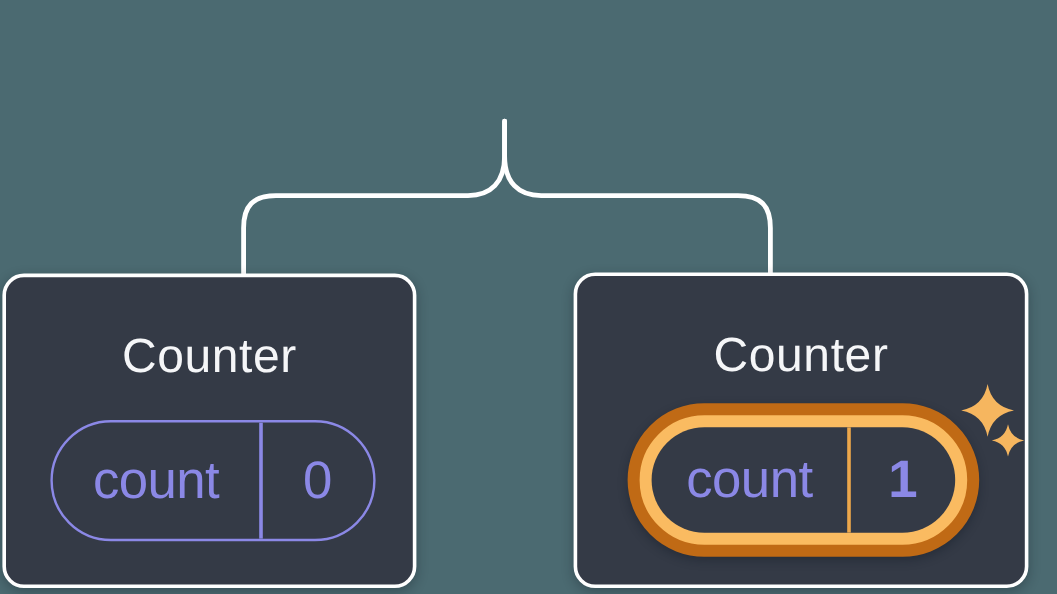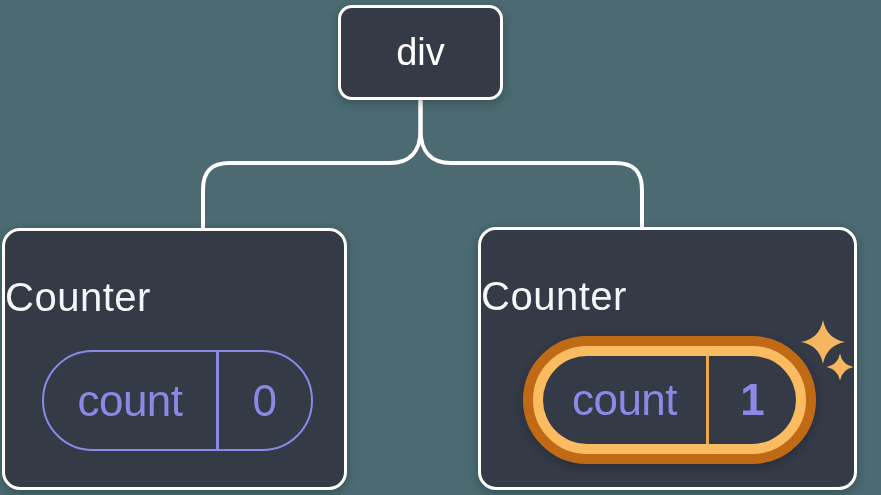--- a/index.html
+++ b/index.html
@@ -42,21 +42,21 @@
     border-radius: 18px;
     z-index: 2;
     box-shadow: 0 3px 10px rgba(15, 22, 33, 0.30);
   }
   .card.left  { left: 2px;   top: 228px; width: 345px; height: 262px; }
   .card.right { left: 478px; top: 227px; width: 379px; height: 263px; }
 
   .card-title {
     position: absolute;
     left: 0; right: 0; top: 44px;
-    text-align: left;
+    text-align: center;
     color: var(--title-text, #F5F6F8);
     font-size: 40px;
     font-weight: 500;
     letter-spacing: 0.5px;
   }
 
   
   .pill {
     position: absolute;
     left: 37px; top: 119px;
@@ -122,23 +122,20 @@
 </head>
 <body>
 
 <div id="canvas">
 
   <svg id="connector" class="overlay" viewBox="0 0 881 495" aria-hidden="true">
     <path d="M420.5 101 L420.5 130 C420.5 152 409 163 390 163 L230 163 C211 163 203 171.5 203 190 L203 230" fill="none" style="stroke: var(--connector, #fff)" stroke-width="4" stroke-linecap="round" stroke-linejoin="round"></path>
     <path d="M420.5 101 L420.5 130 C420.5 152 432 163 451 163 L615 163 C634 163 642 171.5 642 190 L642 229" fill="none" style="stroke: var(--connector, #fff)" stroke-width="4" stroke-linecap="round" stroke-linejoin="round"></path>
   </svg>
 
-  <div class="node-root">
-    <span>div</span>
-  </div>
 
   <div class="card left">
     <div class="card-title">Counter</div>
     <div class="pill">
       <div class="cell-key">count</div>
       <div class="divider"></div>
       <div class="cell-val">0</div>
     </div>
   </div>
 

